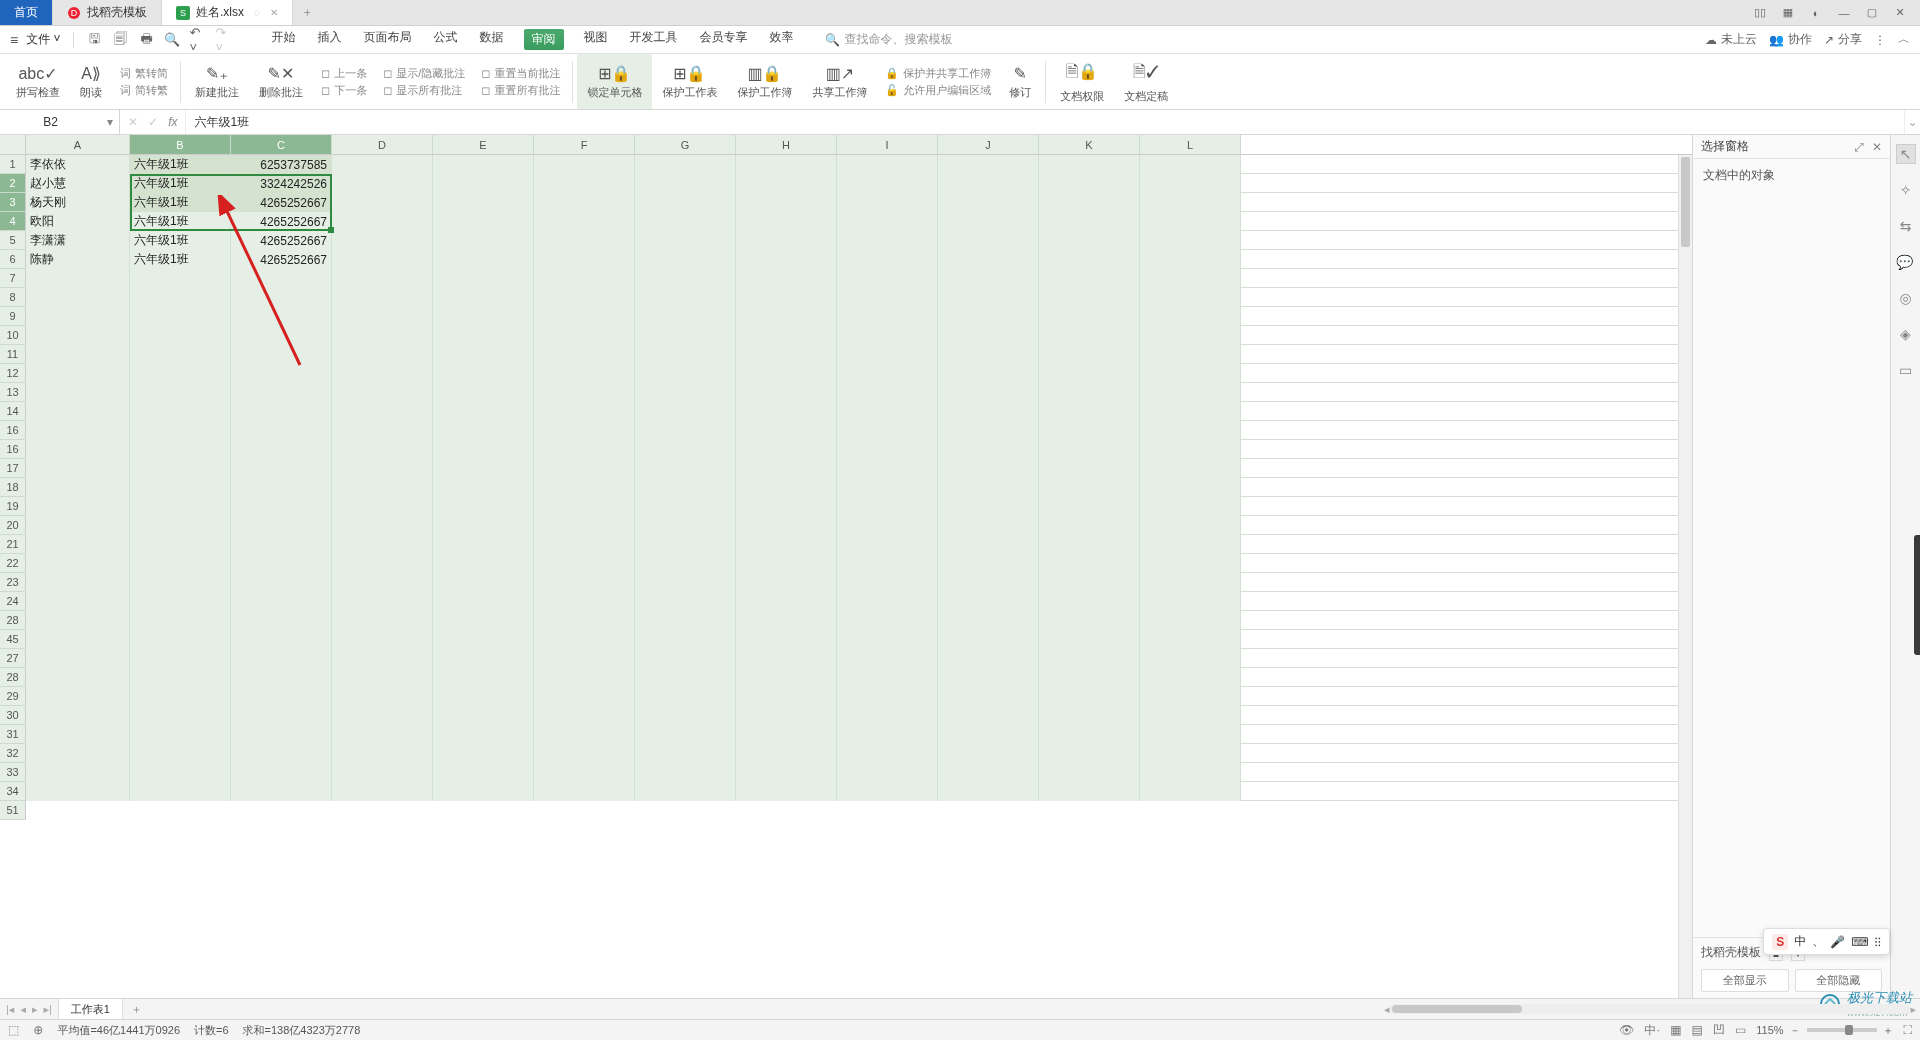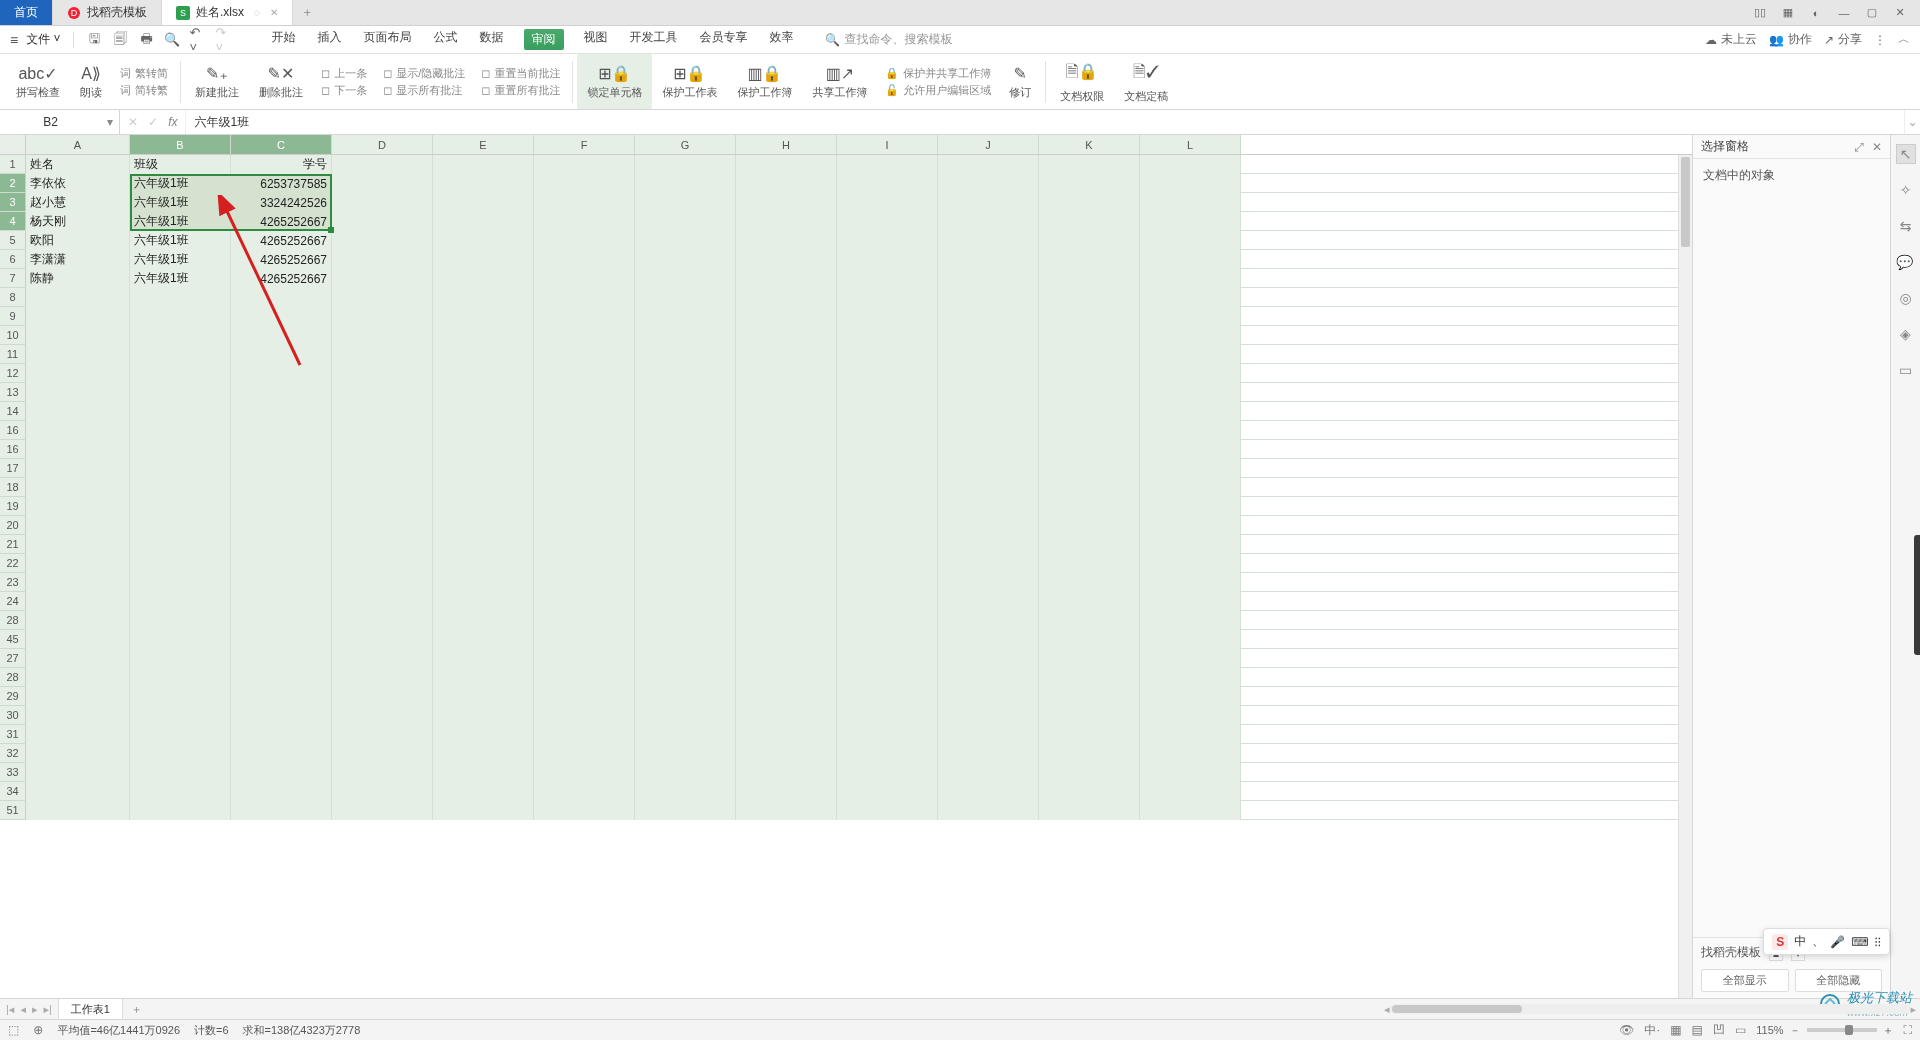--- a/index.html
+++ b/index.html
@@ -364,34 +364,20 @@
           <div class="rh">29</div>
           <div class="rh">30</div>
           <div class="rh">31</div>
           <div class="rh">32</div>
           <div class="rh">33</div>
           <div class="rh">34</div>
           <div class="rh">51</div>
         </div>
       <div class="cells" id="cells">
           <div class="row">
-            <div class="cell" style="width: 104px;">姓名</div>
-            <div class="cell" style="width: 101px;">班级</div>
-            <div class="cell right" style="width: 101px;">学号</div>
-            <div class="cell" style="width: 101px;"></div>
-            <div class="cell" style="width: 101px;"></div>
-            <div class="cell" style="width: 101px;"></div>
-            <div class="cell" style="width: 101px;"></div>
-            <div class="cell" style="width: 101px;"></div>
-            <div class="cell" style="width: 101px;"></div>
-            <div class="cell" style="width: 101px;"></div>
-            <div class="cell" style="width: 101px;"></div>
-            <div class="cell" style="width: 101px;"></div>
-          </div>
-          <div class="row">
             <div class="cell" style="width: 104px;">李依依</div>
             <div class="cell darken" style="width: 101px;">六年级1班</div>
             <div class="cell right darken" style="width: 101px;">6253737585</div>
             <div class="cell" style="width: 101px;"></div>
             <div class="cell" style="width: 101px;"></div>
             <div class="cell" style="width: 101px;"></div>
             <div class="cell" style="width: 101px;"></div>
             <div class="cell" style="width: 101px;"></div>
             <div class="cell" style="width: 101px;"></div>
             <div class="cell" style="width: 101px;"></div>

